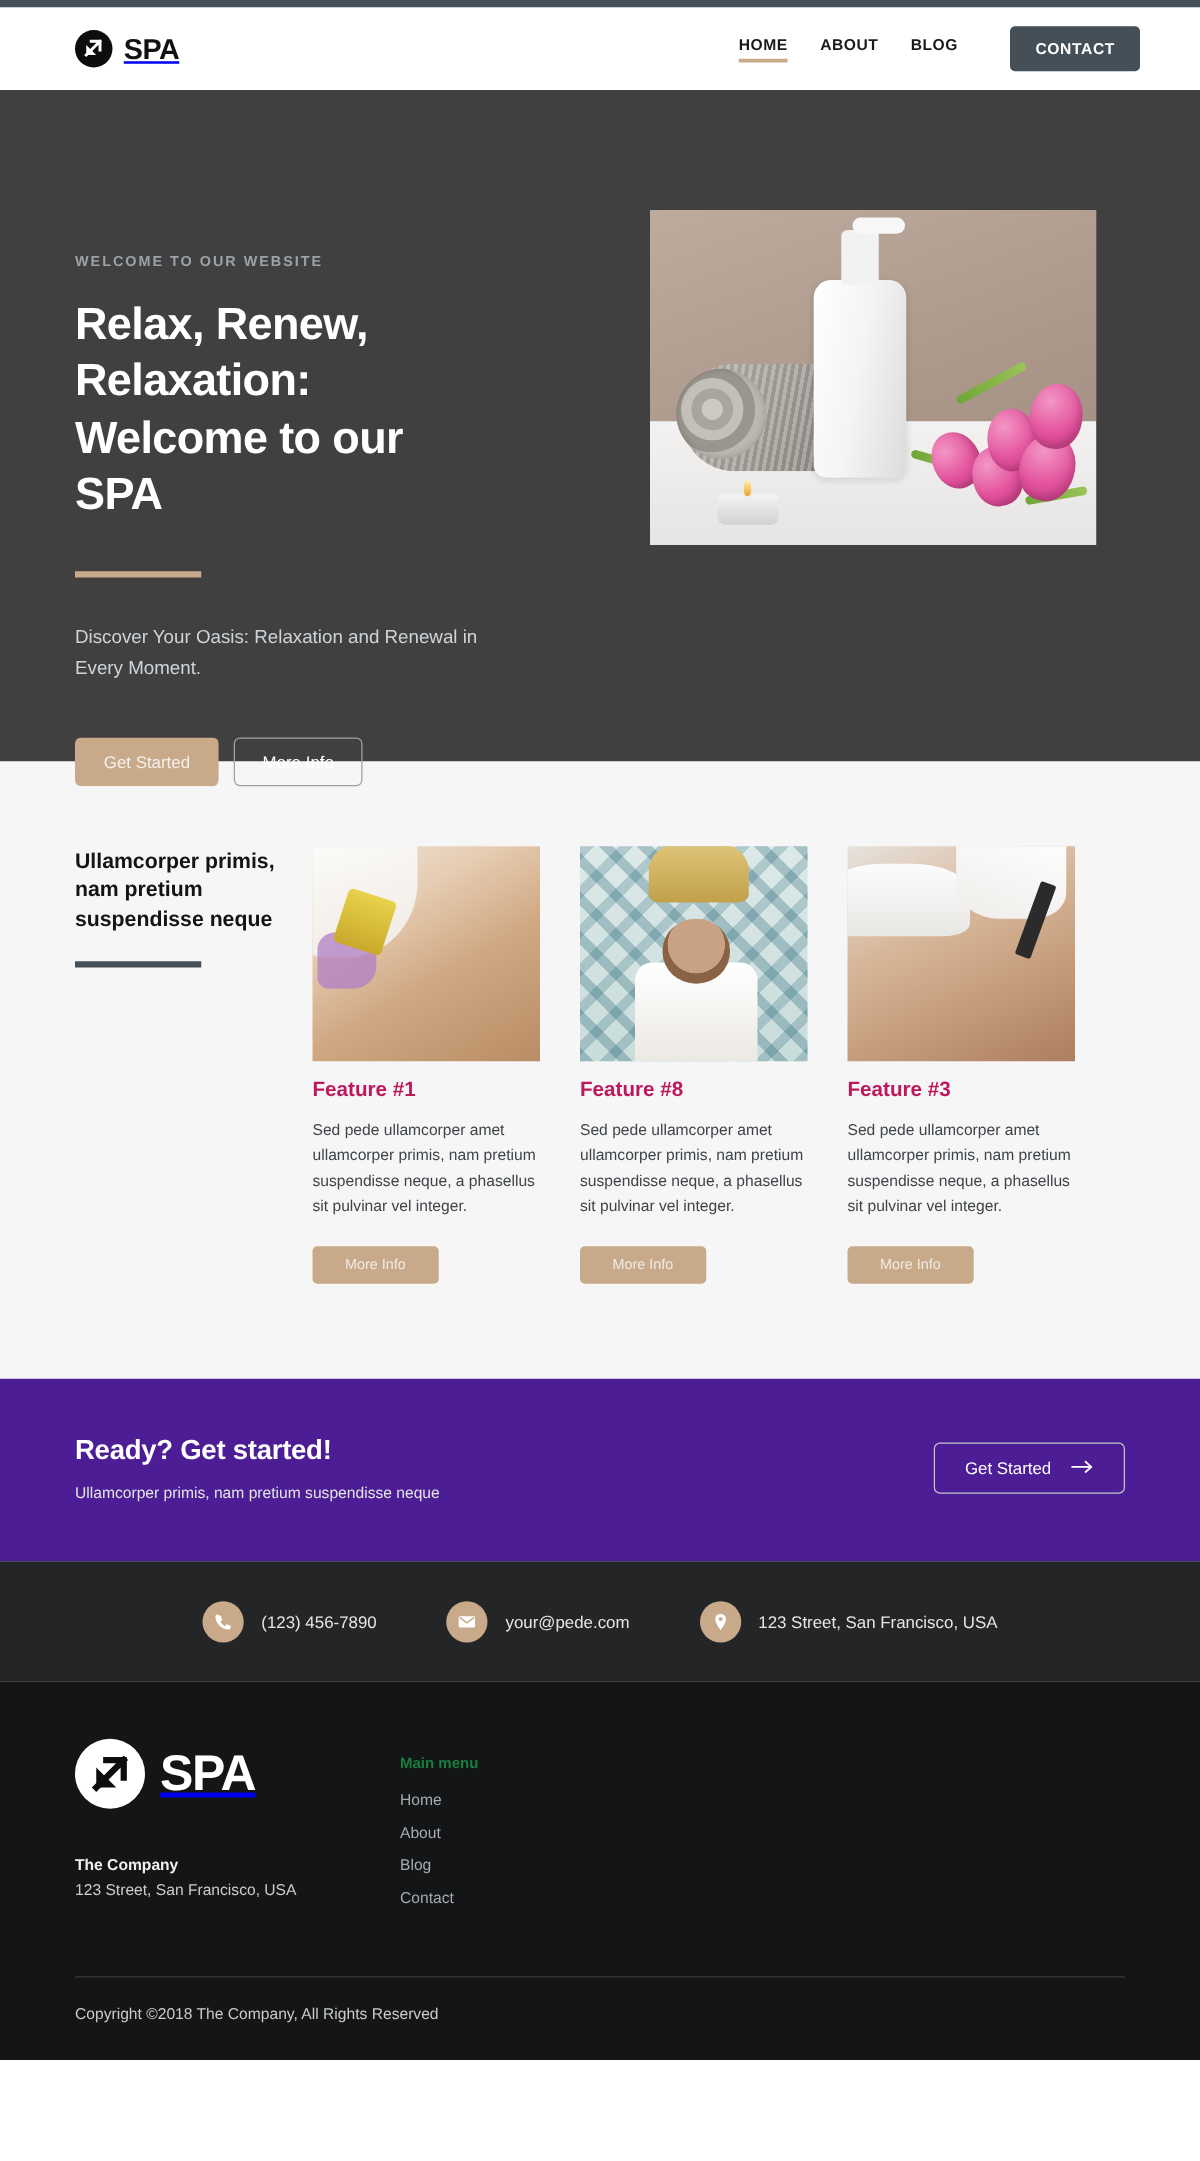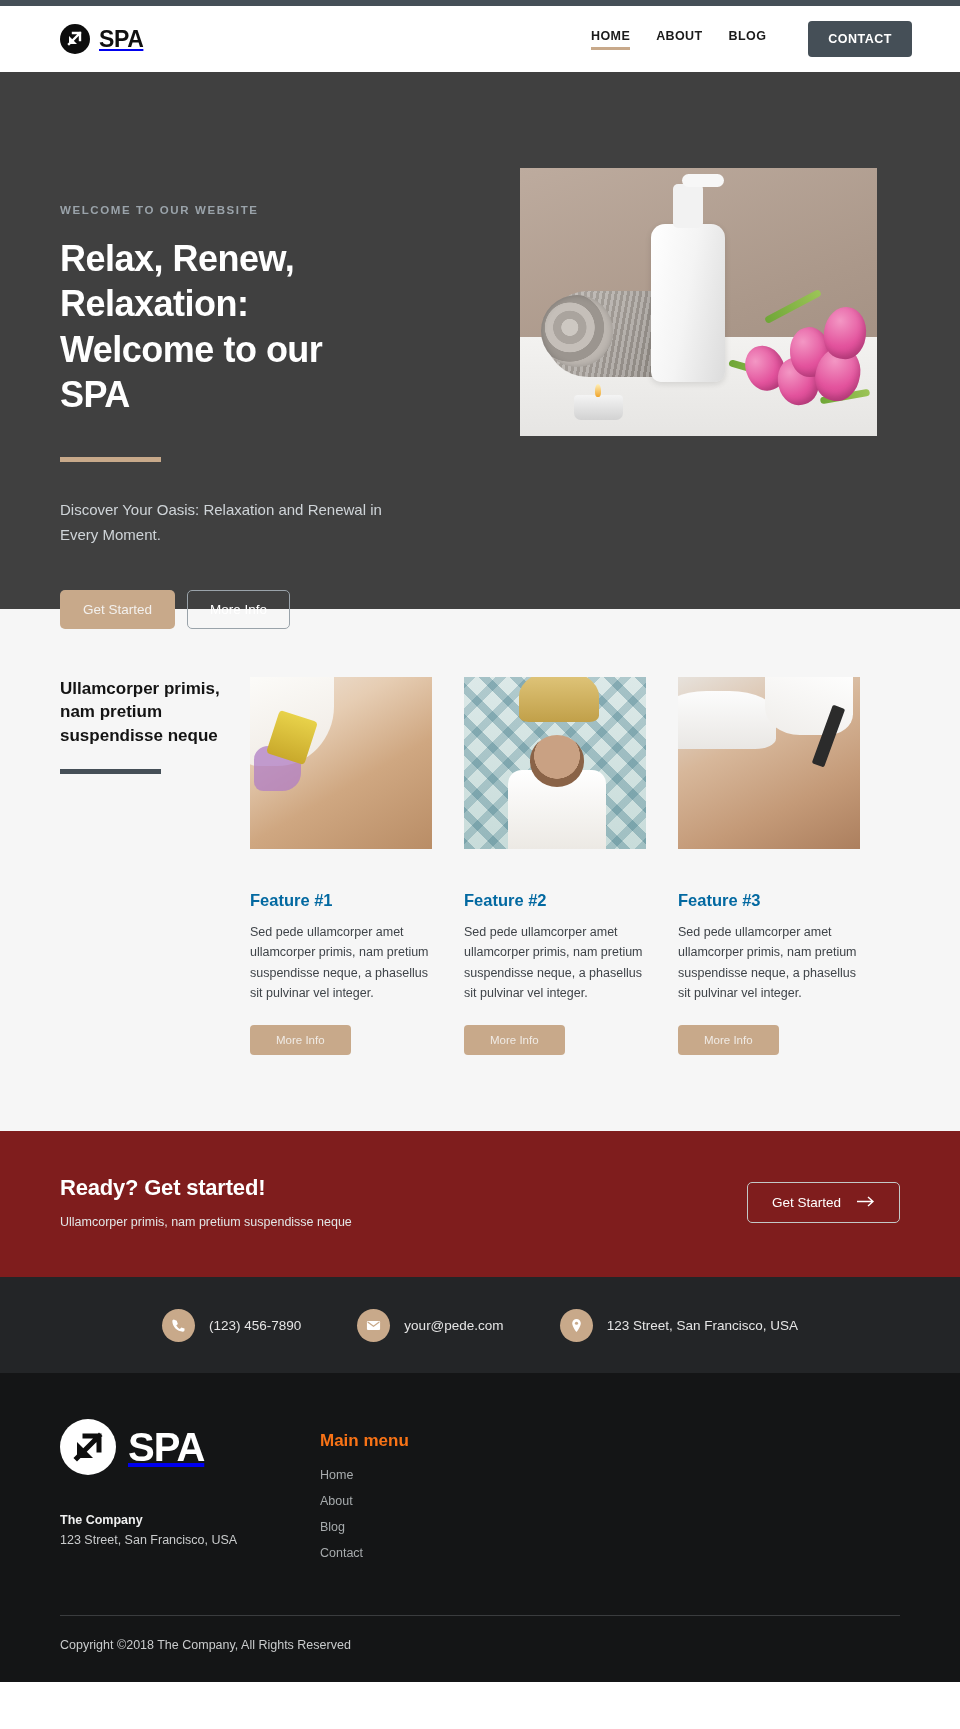--- a/index.html
+++ b/index.html
@@ -144,21 +144,21 @@
   .features-inner { display: flex; }
   .features-head { width: 190px; flex: none; padding-right: 22px; }
   .features-title {
     font-size: 17px; line-height: 1.38; font-weight: 700; color: #141414;
   }
   .features-rule { margin-top: 22px; width: 101px; height: 5px; background: #454f57; }
   .cards { display: flex; gap: 32px; }
   .card { width: 182px; }
   .card-photo { width: 182px; height: 172px; overflow: hidden; position: relative; }
   .card-title {
-    margin-top: 42px; font-size: 16.5px; font-weight: 700; color: #0369a1;
+    margin-top: 14px; font-size: 16.5px; font-weight: 700; color: #be185d;
   }
   .card-text {
     margin-top: 12px; font-size: 12.5px; line-height: 1.62; color: #3f4449;
   }
   .card-btn {
     margin-top: 22px; background: #c8a98a; color: #f0ebe5; border: none;
     border-radius: 4px; font-size: 11.5px; padding: 9px 26px; cursor: pointer;
     font-family: "Liberation Sans", sans-serif;
   }
   
@@ -186,21 +186,21 @@
   .ph3 { background: linear-gradient(155deg,#e7e2dc 0%,#d7b79a 38%,#c49a78 70%,#ac7f5e 100%); }
   .ph3::before { content:""; position:absolute; left:-10%; top:8%; width:64%; height:34%;
     background: linear-gradient(180deg,#fcfcfc,#e9e7e4); border-radius: 40% 40% 18% 18%; }
   .ph3::after { content:""; position:absolute; right:4%; top:-6%; width:48%; height:40%;
     background: linear-gradient(200deg,#ffffff,#efedea); border-radius: 0 0 30% 40%; }
   .ph3 .acc { position:absolute; right:14%; top:16%; width:7%; height:36%;
     background:#2b2b2b; transform: rotate(20deg); border-radius:2px; z-index:2; }
 
   
   .cta {
-    background: #7f1d1d; padding: 44px 60px 48px 60px;
+    background: #4c1d95; padding: 44px 60px 48px 60px;
     display: flex; align-items: center;
   }
   .cta-title { font-size: 22px; font-weight: 700; color: #fff; letter-spacing: -0.2px; }
   .cta-sub { margin-top: 14px; font-size: 12.5px; color: #e2e5e5; }
   .cta-btn {
     margin-left: auto; background: transparent; color: #fff;
     border: 1px solid #c3c8c7; border-radius: 5px;
     font-size: 13.5px; padding: 12px 24px; cursor: pointer;
     font-family: "Liberation Sans", sans-serif;
     display: flex; align-items: center; gap: 16px;
@@ -224,21 +224,21 @@
   .footer-brandcol { width: 260px; }
   .footer-logo { display: flex; align-items: center; gap: 12px; }
   .footer-logo-mark {
     width: 56px; height: 56px; border-radius: 50%; background: #fff;
     position: relative; flex: none;
   }
   .footer-brand-name { font-size: 40px; font-weight: 700; color: #fff; letter-spacing: -1px; }
   .footer-company { margin-top: 38px; font-size: 12.5px; font-weight: 700; color: #f0f0f0; }
   .footer-addr { margin-top: 6px; font-size: 12.5px; color: #c9cbcc; }
   .footer-menu { width: 146px; padding-top: 12px; }
-  .footer-menu-title { font-size: 17px; font-weight: 700; color: #f97316; }
+  .footer-menu-title { font-size: 12px; font-weight: 700; color: #15803d; }
   .footer-menu ul { list-style: none; margin-top: 14px; }
   .footer-menu li { margin-bottom: 8px; }
   .footer-menu a { font-size: 12.5px; color: #a7abad; text-decoration: none; cursor: pointer; }
   .footer-divider { margin-top: 46px; height: 1px; background: #3a3c3e; }
   .footer-copy { padding: 22px 0 30px 0; font-size: 12.5px; color: #c9cbcc; }
 </style>
 </head>
 <body>
 
 <div class="page">
@@ -314,21 +314,21 @@
             </div>
           <h3 class="card-title">Feature #1</h3>
           <p class="card-text">Sed pede ullamcorper amet ullamcorper primis, nam pretium suspendisse neque, a phasellus sit pulvinar vel integer.</p>
           <button class="card-btn">More Info</button>
         </article>
 
         <article class="card">
           <div class="card-photo ph2">
               <span class="acc"></span>
             </div>
-          <h3 class="card-title">Feature #2</h3>
+          <h3 class="card-title">Feature #8</h3>
           <p class="card-text">Sed pede ullamcorper amet ullamcorper primis, nam pretium suspendisse neque, a phasellus sit pulvinar vel integer.</p>
           <button class="card-btn">More Info</button>
         </article>
 
         <article class="card">
           <div class="card-photo ph3">
               <span class="acc"></span>
             </div>
           <h3 class="card-title">Feature #3</h3>
           <p class="card-text">Sed pede ullamcorper amet ullamcorper primis, nam pretium suspendisse neque, a phasellus sit pulvinar vel integer.</p>

